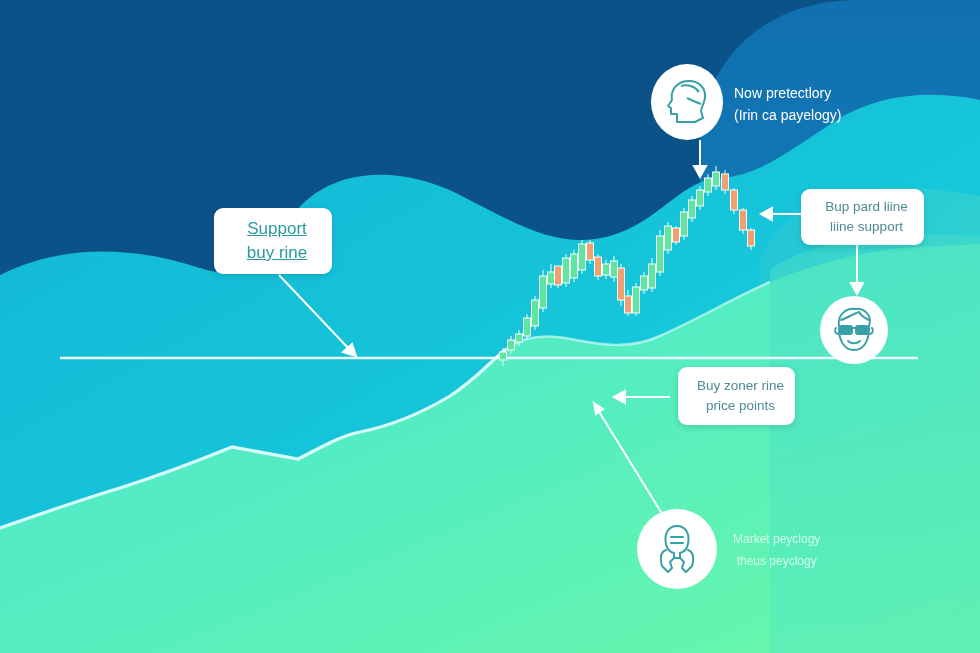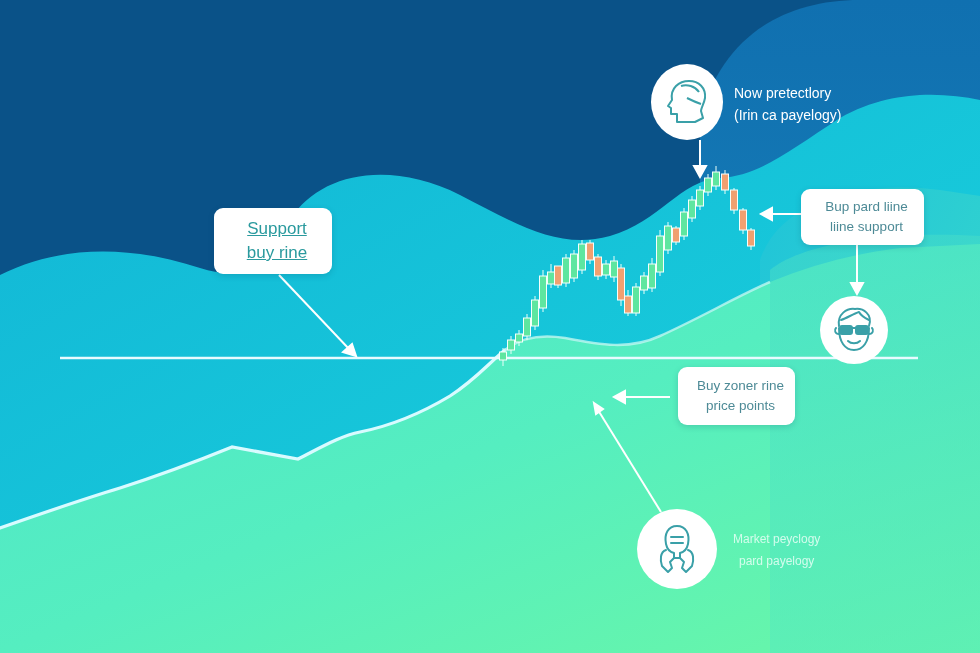--- a/index.html
+++ b/index.html
@@ -206,14 +206,14 @@
     <path d="M34,28 C40,30 40,38 38,44 L32,50 L28,46 L30,40 L26,36"></path>
   </svg>
 </div>
 
 <div class="free-text" id="tx-now">
   <span>Now pretectlory</span>
   <span>(Irin ca payelogy)</span>
 </div>
 <div class="free-text" id="tx-market">
   <span>Market peyclogy</span>
-  <span>pard payelogy</span>
+  <span>theus peyclogy</span>
 </div>
 
 </body></html>

